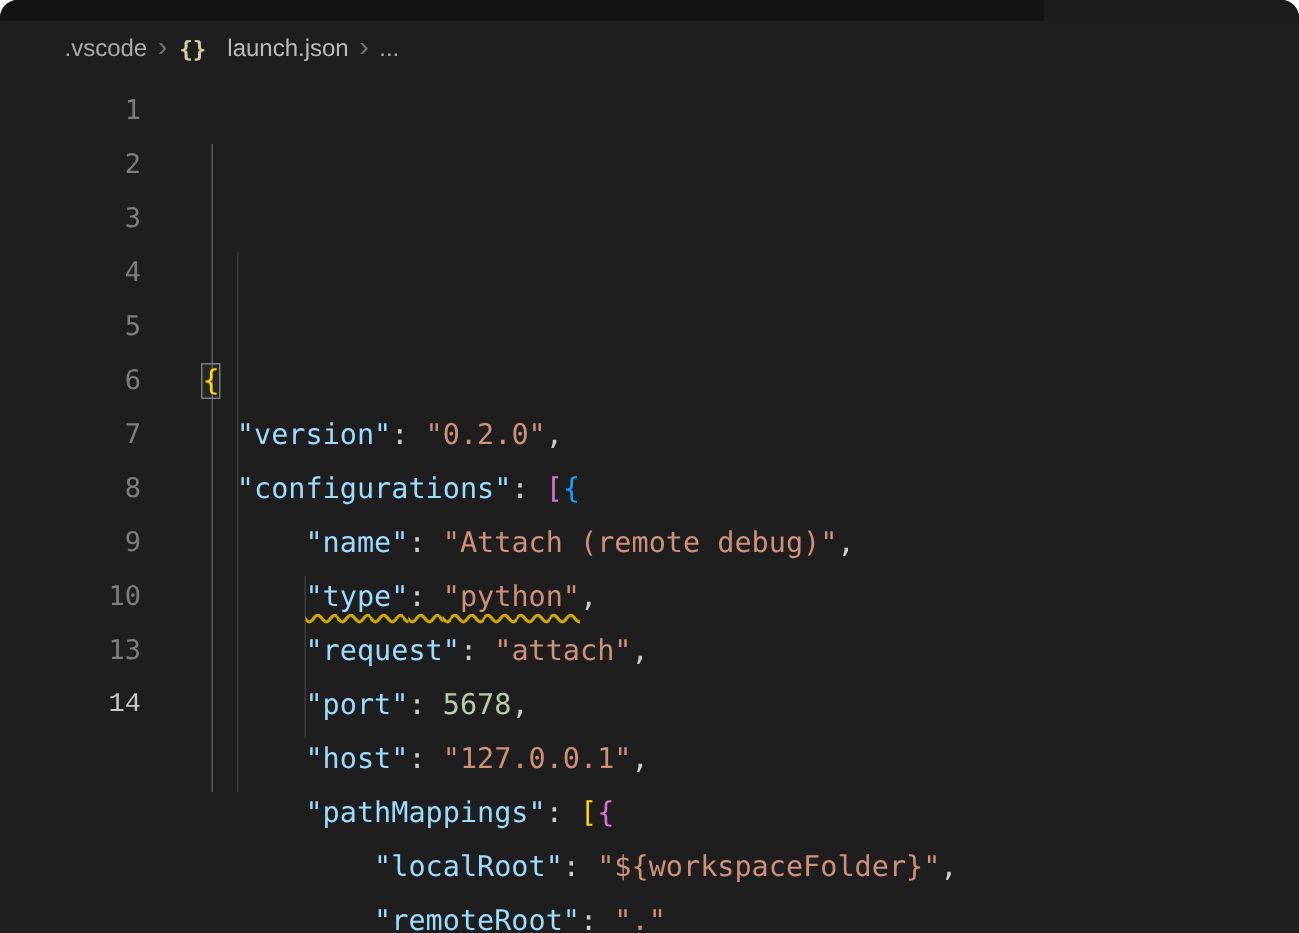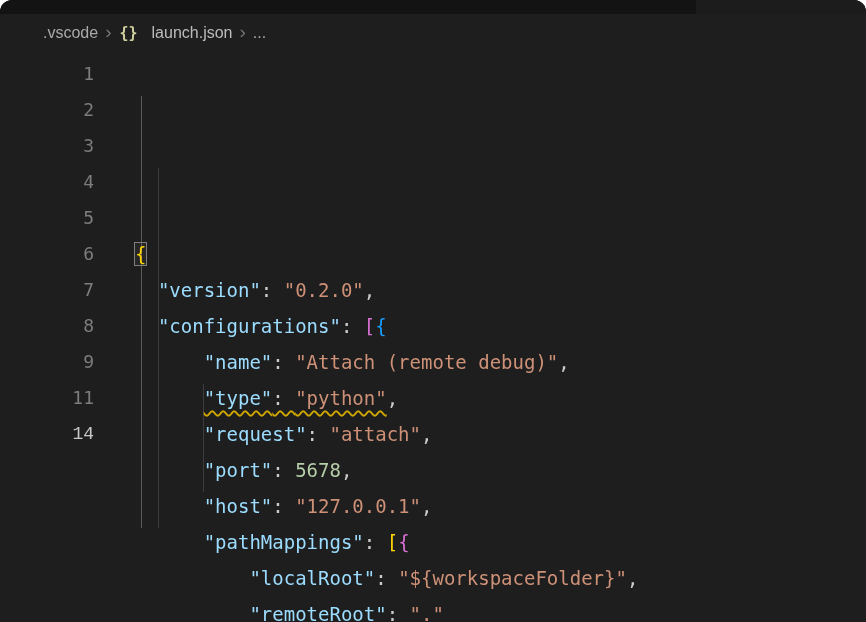--- a/index.html
+++ b/index.html
@@ -70,21 +70,22 @@
     <div class="gutter">
         <div class="line-number">1</div>
         <div class="line-number">2</div>
         <div class="line-number">3</div>
         <div class="line-number">4</div>
         <div class="line-number">5</div>
         <div class="line-number">6</div>
         <div class="line-number">7</div>
         <div class="line-number">8</div>
         <div class="line-number">9</div>
-        <div class="line-number">11</div>
+        <div class="line-number">10</div>
+        <div class="line-number">13</div>
         <div class="line-number active">14</div>
       </div>
     <div class="code">
       <div class="guide guide-active"></div>
       <div class="guide guide-l2"></div>
       <div class="guide guide-inner"></div>
       <div class="code-lines"><div class="code-line"><span class="bracket-gold match">{</span></div><div class="code-line"><span>  </span><span class="key">"version"</span><span class="punct">: </span><span class="string">"0.2.0"</span><span class="punct">,</span></div><div class="code-line"><span>  </span><span class="key">"configurations"</span><span class="punct">: </span><span class="bracket-pink">[</span><span class="bracket-blue">{</span></div><div class="code-line"><span>      </span><span class="key">"name"</span><span class="punct">: </span><span class="string">"Attach (remote debug)"</span><span class="punct">,</span></div><div class="code-line"><span>      </span><span class="key warn">"type"</span><span class="punct warn">: </span><span class="string warn">"python"</span><span class="punct">,</span></div><div class="code-line"><span>      </span><span class="key">"request"</span><span class="punct">: </span><span class="string">"attach"</span><span class="punct">,</span></div><div class="code-line"><span>      </span><span class="key">"port"</span><span class="punct">: </span><span class="number">5678</span><span class="punct">,</span></div><div class="code-line"><span>      </span><span class="key">"host"</span><span class="punct">: </span><span class="string">"127.0.0.1"</span><span class="punct">,</span></div><div class="code-line"><span>      </span><span class="key">"pathMappings"</span><span class="punct">: </span><span class="bracket-gold">[</span><span class="bracket-pink">{</span></div><div class="code-line"><span>          </span><span class="key">"localRoot"</span><span class="punct">: </span><span class="string">"${workspaceFolder}"</span><span class="punct">,</span></div><div class="code-line"><span>          </span><span class="key">"remoteRoot"</span><span class="punct">: </span><span class="string">"."</span></div></div>
     </div>
   </div>
 </div>

